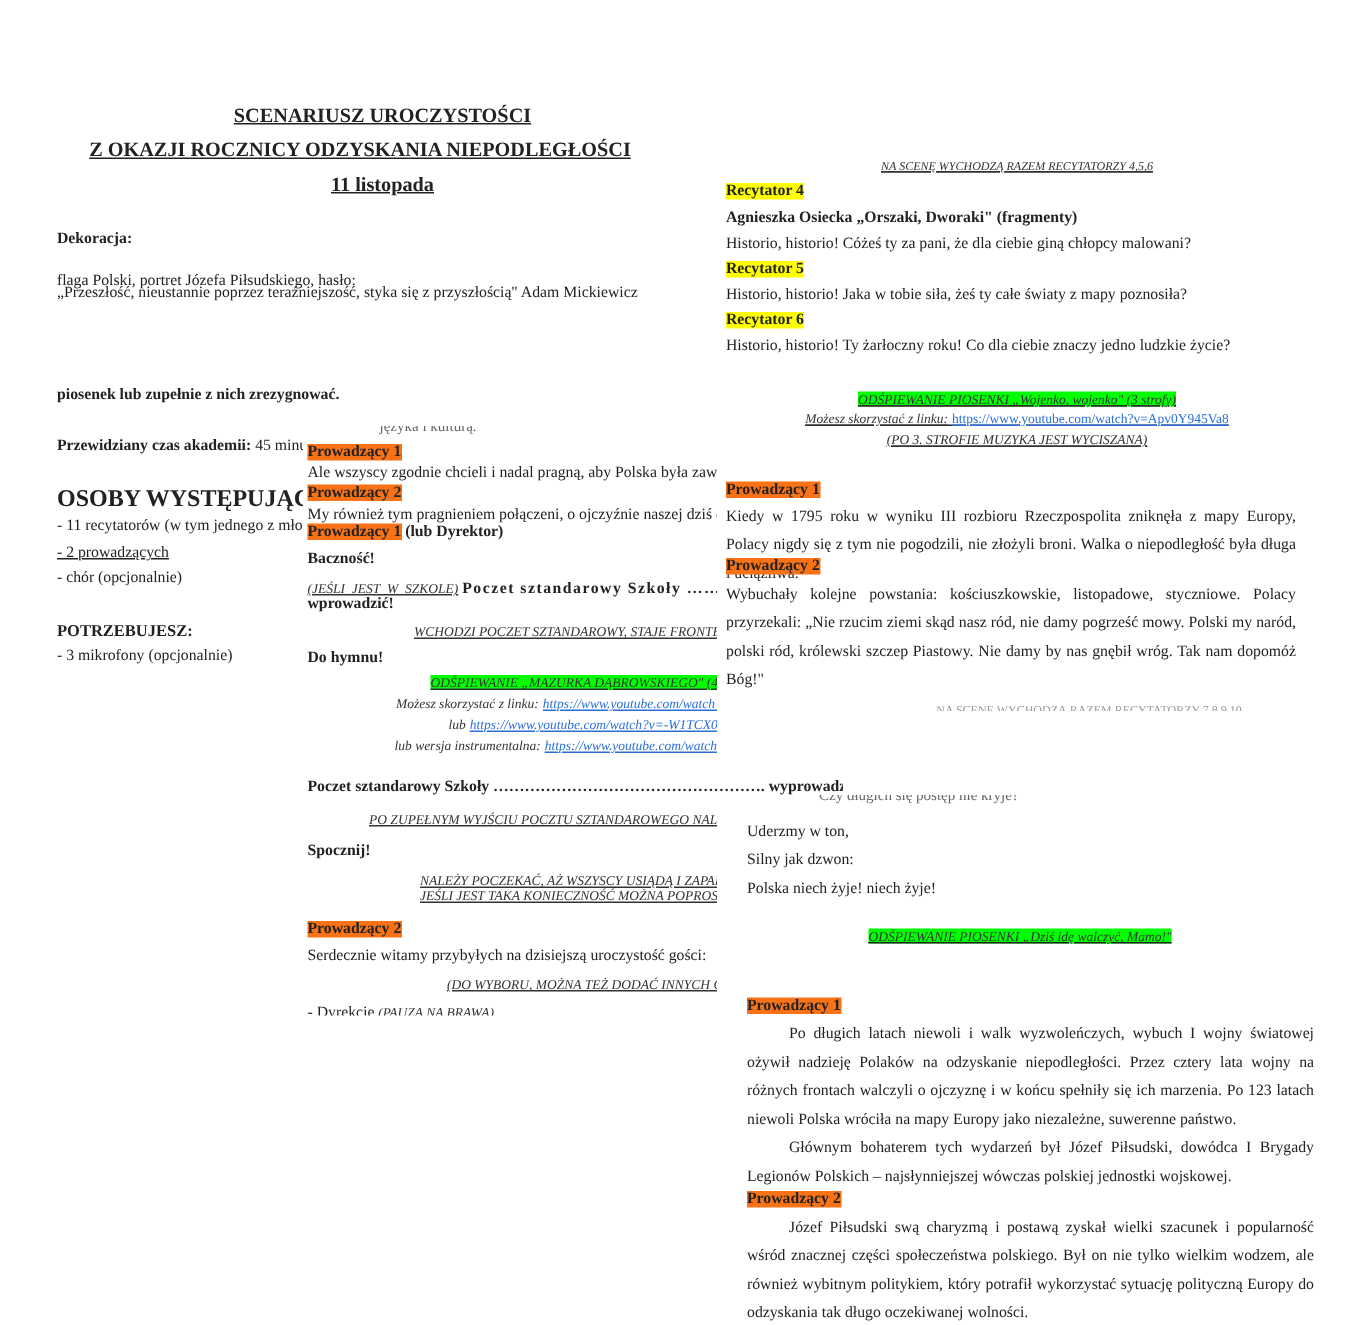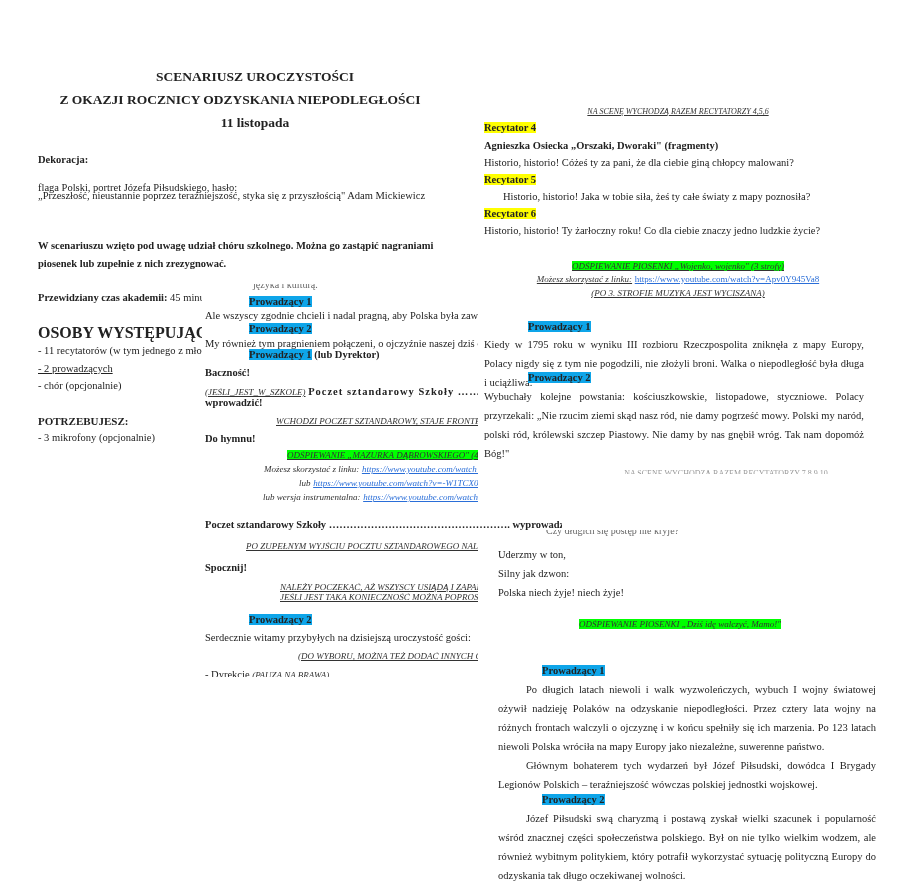--- a/index.html
+++ b/index.html
@@ -1,65 +1,64 @@
 <!DOCTYPE html>
 <html><head>
 <meta charset="utf-8">
 <style>
   html, body { margin:0; padding:0; }
   body { width:900px; height:883px; background:#ffffff; position:relative; overflow:hidden;
          font-family:"Liberation Serif", serif; color:#222; }
   .page { position:absolute; background:#fff; overflow:hidden; }
   .ln { position:absolute; white-space:nowrap; font-size:10.5px; line-height:14px; }
   .b { font-weight:bold; }
-  .c { text-align:center; }
+  .c { text-align:center;text-decoration:underline; }
   .hl-y { background:#ffff00; }
   .hl-g { background:#00ff00; }
-  .hl-gr { background:#0ea5e9;margin-left:44px; }
+  .hl-gr { background:#f97316; }
   .it-u { font-style:italic; text-decoration:underline; font-size:9px; color:#333; }
   .it { font-style:italic; font-size:9px; color:#333; }
   .link { color:#2a6ed8; text-decoration:underline; font-style:italic; font-size:9px; }
   .link-n { color:#2a6ed8; text-decoration:underline; font-size:9px; }
   .just { text-align:justify; white-space:normal; }
   .cursor { position:absolute; left:38px; top:69px; width:1px; height:12px; background:#666; }
   .fade { color:#999; font-size:8px;margin-left:48px; }
 </style>
 </head>
 <body>
 
 <div class="cursor"></div>
 
 <div class="page" style="left:30px;top:60px;width:450px;height:400px;">
   <div class="ln b c" style="left:0;top:8px;width:450px;font-size:13.5px;line-height:18px;">SCENARIUSZ UROCZYSTOŚCI</div>
   <div class="ln b c" style="left:0;top:31px;width:420px;font-size:13.5px;line-height:18px;">Z OKAZJI ROCZNICY ODZYSKANIA NIEPODLEGŁOŚCI</div>
   <div class="ln b c" style="left:0;top:54px;width:450px;font-size:13.5px;line-height:18px;">11 listopada</div>
   <div class="ln b" style="left:8px;top:93px;">Dekoracja:</div>
   <div class="ln" style="left:8px;top:121px;">flaga Polski, portret Józefa Piłsudskiego, hasło:</div>
   <div class="ln" style="left:8px;top:129px;">„Przeszłość, nieustannie poprzez teraźniejszość, styka się z przyszłością" Adam Mickiewicz</div>
-  <div class="ln b" style="left:8px;top:179px;">W scenariuszu wzięto pod uwagę udział chóru szkolnego. Można go zastąpić nagraniami</div>
   <div class="ln b" style="left:8px;top:197px;">piosenek lub zupełnie z nich zrezygnować.</div>
   <div class="ln" style="left:8px;top:231px;">
     <span class="b">Przewidziany czas akademii:</span>
     <span>45 minut</span>
   </div>
   <div class="ln b" style="left:8px;top:266px;font-size:16px;">OSOBY WYSTĘPUJĄCE:</div>
   <div class="ln" style="left:8px;top:284px;">- 11 recytatorów (w tym jednego z młod</div>
   <div class="ln" style="left:8px;top:302px;text-decoration:underline;">- 2 prowadzących</div>
   <div class="ln" style="left:8px;top:319px;">- chór (opcjonalnie)</div>
   <div class="ln b" style="left:8px;top:354px;font-size:11px;">POTRZEBUJESZ:</div>
   <div class="ln" style="left:8px;top:371px;">- 3 mikrofony (opcjonalnie)</div>
 </div>
 
 <div class="page" style="left:478px;top:100px;width:400px;height:374px;">
   <div class="ln c" style="left:0;top:4px;width:400px;"><span class="it-u" style="font-size:8px;">NA SCENĘ WYCHODZĄ RAZEM RECYTATORZY 4,5,6</span></div>
   <div class="ln b" style="left:6px;top:21px;"><span class="hl-y">Recytator 4</span></div>
   <div class="ln b" style="left:6px;top:39px;">Agnieszka Osiecka „Orszaki, Dworaki" (fragmenty)</div>
   <div class="ln" style="left:6px;top:56px;">Historio, historio! Cóżeś ty za pani, że dla ciebie giną chłopcy malowani?</div>
   <div class="ln b" style="left:6px;top:73px;"><span class="hl-y">Recytator 5</span></div>
-  <div class="ln" style="left:6px;top:90px;margin-left:19px;">Historio, historio! Jaka w tobie siła, żeś ty całe światy z mapy poznosiła?</div>
+  <div class="ln" style="left:6px;top:90px;">Historio, historio! Jaka w tobie siła, żeś ty całe światy z mapy poznosiła?</div>
   <div class="ln b" style="left:6px;top:107px;"><span class="hl-y">Recytator 6</span></div>
   <div class="ln" style="left:6px;top:124px;">Historio, historio! Ty żarłoczny roku! Co dla ciebie znaczy jedno ludzkie życie?</div>
   <div class="ln c" style="left:0;top:159px;width:400px;"><span class="it-u hl-g">ODŚPIEWANIE PIOSENKI „Wojenko, wojenko" (3 strofy)</span></div>
   <div class="ln c" style="left:0;top:172px;width:400px;">
     <span class="it-u">Możesz skorzystać z linku:</span>
     <span class="link-n">https://www.youtube.com/watch?v=Apv0Y945Va8</span>
   </div>
   <div class="ln c" style="left:0;top:186px;width:400px;"><span class="it-u">(PO 3. STROFIE MUZYKA JEST WYCISZANA)</span></div>
   <div class="ln b" style="left:6px;top:220px;"><span class="hl-gr">Prowadzący 1</span></div>
   <div class="ln just" style="left:6px;top:235px;width:380px;line-height:19px;">Kiedy w 1795 roku w wyniku III rozbioru Rzeczpospolita zniknęła z mapy Europy, Polacy nigdy się z tym nie pogodzili, nie złożyli broni. Walka o niepodległość była długa i uciążliwa.</div>
@@ -69,21 +68,21 @@
 </div>
 
 <div class="page" style="left:490px;top:530px;width:400px;height:353px;">
   <div class="ln fade" style="left:8px;top:-6px;font-size:10px;color:#666;">Czy długich się postęp nie kryje?</div>
   <div class="ln" style="left:8px;top:18px;">Uderzmy w ton,</div>
   <div class="ln" style="left:8px;top:37px;">Silny jak dzwon:</div>
   <div class="ln" style="left:8px;top:56px;">Polska niech żyje! niech żyje!</div>
   <div class="ln c" style="left:0;top:87px;width:380px;text-align:center;"><span class="it hl-g">ODŚPIEWANIE PIOSENKI „Dziś idę walczyć, Mamo!"</span></div>
   <div class="ln b" style="left:8px;top:134px;"><span class="hl-gr">Prowadzący 1</span></div>
   <div class="ln just" style="left:8px;top:150px;width:378px;line-height:19px;text-indent:28px;">Po długich latach niewoli i walk wyzwoleńczych, wybuch I wojny światowej ożywił nadzieję Polaków na odzyskanie niepodległości. Przez cztery lata wojny na różnych frontach walczyli o ojczyznę i w końcu spełniły się ich marzenia. Po 123 latach niewoli Polska wróciła na mapy Europy jako niezależne, suwerenne państwo.</div>
-  <div class="ln just" style="left:8px;top:226px;width:378px;line-height:19px;text-indent:28px;">Głównym bohaterem tych wydarzeń był Józef Piłsudski, dowódca I Brygady Legionów Polskich – teraźniejszość wówczas polskiej jednostki wojskowej.</div>
+  <div class="ln just" style="left:8px;top:226px;width:378px;line-height:19px;text-indent:28px;">Głównym bohaterem tych wydarzeń był Józef Piłsudski, dowódca I Brygady Legionów Polskich – najsłynniejszej wówczas polskiej jednostki wojskowej.</div>
   <div class="ln b" style="left:8px;top:263px;"><span class="hl-gr">Prowadzący 2</span></div>
   <div class="ln just" style="left:8px;top:279px;width:378px;line-height:19px;text-indent:28px;">Józef Piłsudski swą charyzmą i postawą zyskał wielki szacunek i popularność wśród znacznej części społeczeństwa polskiego. Był on nie tylko wielkim wodzem, ale również wybitnym politykiem, który potrafił wykorzystać sytuację polityczną Europy do odzyskania tak długo oczekiwanej wolności.</div>
 </div>
 
 <div class="page" style="left:202px;top:284px;width:276px;height:392px;">
   <div class="ln fade" style="left:3px;top:-6px;font-size:10px;color:#666;">języka i kulturą.</div>
   <div class="ln b" style="left:3px;top:11px;"><span class="hl-gr">Prowadzący 1</span></div>
   <div class="ln" style="left:3px;top:25px;">Ale wszyscy zgodnie chcieli i nadal pragną, aby Polska była zawsze</div>
   <div class="ln b" style="left:3px;top:38px;"><span class="hl-gr">Prowadzący 2</span></div>
   <div class="ln" style="left:3px;top:53px;">My również tym pragnieniem połączeni, o ojczyźnie naszej dziś chc</div>

